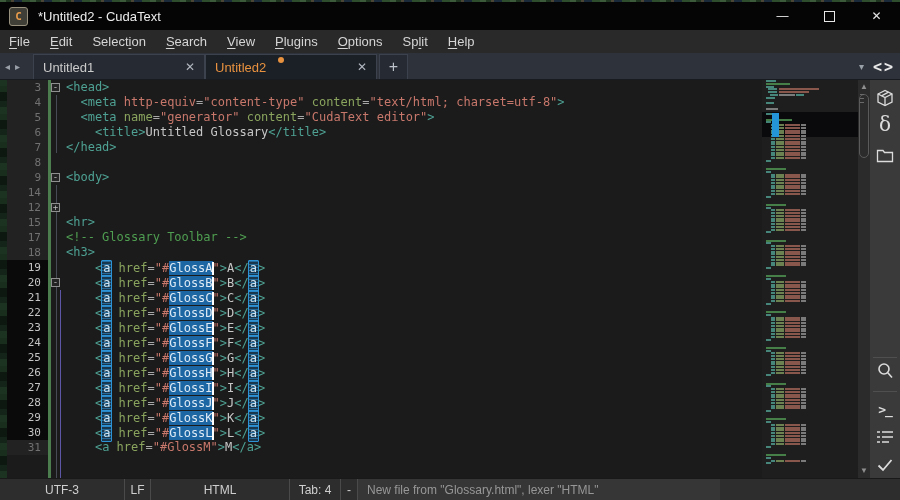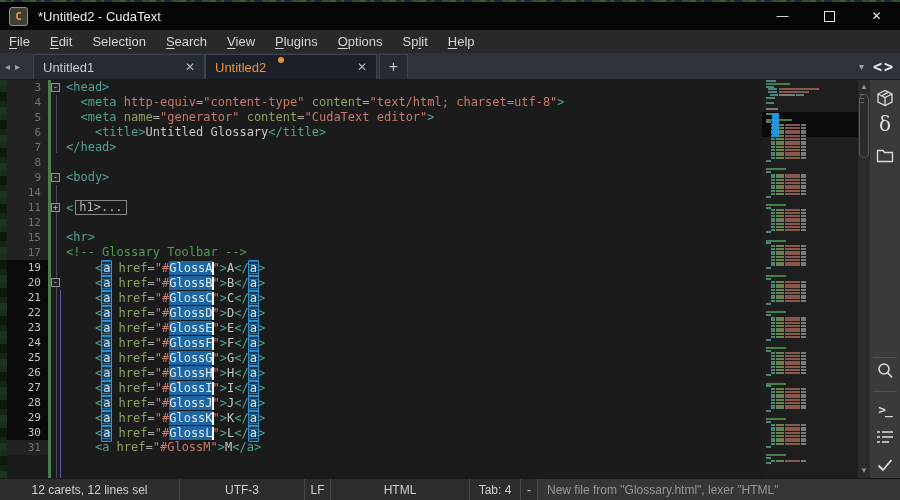--- a/index.html
+++ b/index.html
@@ -141,24 +141,24 @@
     <div class="edge-left"></div>
     <div id="code">
         <div class="row"><span class="ln">3</span><span class="fold-sp"></span><span class="txt"><span class="tk-t">&lt;head&gt;</span></span></div>
         <div class="row"><span class="ln">4</span><span class="fold-sp"></span><span class="txt"><span class="tk-x">  </span><span class="tk-t">&lt;meta</span><span class="tk-x"> </span><span class="tk-v">http-equiv</span><span class="tk-o">=</span><span class="tk-v">"content-type"</span><span class="tk-x"> </span><span class="tk-a">content</span><span class="tk-o">=</span><span class="tk-v">"text/html; charset=utf-8"</span><span class="tk-t">&gt;</span></span></div>
         <div class="row"><span class="ln">5</span><span class="fold-sp"></span><span class="txt"><span class="tk-x">  </span><span class="tk-t">&lt;meta</span><span class="tk-x"> </span><span class="tk-a">name</span><span class="tk-o">=</span><span class="tk-v">"generator"</span><span class="tk-x"> </span><span class="tk-a">content</span><span class="tk-o">=</span><span class="tk-v">"CudaText editor"</span><span class="tk-t">&gt;</span></span></div>
         <div class="row"><span class="ln">6</span><span class="fold-sp"></span><span class="txt"><span class="tk-x">    </span><span class="tk-t">&lt;title&gt;</span><span class="tk-x">Untitled Glossary</span><span class="tk-t">&lt;/title&gt;</span></span></div>
         <div class="row"><span class="ln">7</span><span class="fold-sp"></span><span class="txt"><span class="tk-t">&lt;/head&gt;</span></span></div>
         <div class="row"><span class="ln">8</span><span class="fold-sp"></span><span class="txt"></span></div>
         <div class="row"><span class="ln">9</span><span class="fold-sp"></span><span class="txt"><span class="tk-t">&lt;body&gt;</span></span></div>
         <div class="row"><span class="ln">14</span><span class="fold-sp"></span><span class="txt"></span></div>
-        <div class="row"><span class="ln">11</span><span class="fold-sp"></span><span class="txt"><span class="tk-t">&lt;</span><span class="tk-f">h1&gt;...</span></span></div>
         <div class="row"><span class="ln">12</span><span class="fold-sp"></span><span class="txt"></span></div>
         <div class="row"><span class="ln">15</span><span class="fold-sp"></span><span class="txt"><span class="tk-t">&lt;hr&gt;</span></span></div>
         <div class="row"><span class="ln">17</span><span class="fold-sp"></span><span class="txt"><span class="tk-c">&lt;!-- Glossary Toolbar --&gt;</span></span></div>
+        <div class="row"><span class="ln">18</span><span class="fold-sp"></span><span class="txt"><span class="tk-t">&lt;h3&gt;</span></span></div>
         <div class="row"><span class="ln seln">19</span><span class="fold-sp"></span><span class="txt"><span class="tk-x">    </span><span class="tk-t">&lt;</span><span class="tk-b">a</span><span class="tk-x"> </span><span class="tk-a">href</span><span class="tk-o">=</span><span class="tk-v">"#</span><span class="tk-s">GlossA</span><span class="caret"></span><span class="tk-v">"</span><span class="tk-t">&gt;</span><span class="tk-x">A</span><span class="tk-t">&lt;/</span><span class="tk-b">a</span><span class="tk-t">&gt;</span></span></div>
         <div class="row"><span class="ln seln">20</span><span class="fold-sp"></span><span class="txt"><span class="tk-x">    </span><span class="tk-t">&lt;</span><span class="tk-b">a</span><span class="tk-x"> </span><span class="tk-a">href</span><span class="tk-o">=</span><span class="tk-v">"#</span><span class="tk-s">GlossB</span><span class="caret"></span><span class="tk-v">"</span><span class="tk-t">&gt;</span><span class="tk-x">B</span><span class="tk-t">&lt;/</span><span class="tk-b">a</span><span class="tk-t">&gt;</span></span></div>
         <div class="row"><span class="ln seln">21</span><span class="fold-sp"></span><span class="txt"><span class="tk-x">    </span><span class="tk-t">&lt;</span><span class="tk-b">a</span><span class="tk-x"> </span><span class="tk-a">href</span><span class="tk-o">=</span><span class="tk-v">"#</span><span class="tk-s">GlossC</span><span class="caret"></span><span class="tk-v">"</span><span class="tk-t">&gt;</span><span class="tk-x">C</span><span class="tk-t">&lt;/</span><span class="tk-b">a</span><span class="tk-t">&gt;</span></span></div>
         <div class="row"><span class="ln seln">22</span><span class="fold-sp"></span><span class="txt"><span class="tk-x">    </span><span class="tk-t">&lt;</span><span class="tk-b">a</span><span class="tk-x"> </span><span class="tk-a">href</span><span class="tk-o">=</span><span class="tk-v">"#</span><span class="tk-s">GlossD</span><span class="caret"></span><span class="tk-v">"</span><span class="tk-t">&gt;</span><span class="tk-x">D</span><span class="tk-t">&lt;/</span><span class="tk-b">a</span><span class="tk-t">&gt;</span></span></div>
         <div class="row"><span class="ln seln">23</span><span class="fold-sp"></span><span class="txt"><span class="tk-x">    </span><span class="tk-t">&lt;</span><span class="tk-b">a</span><span class="tk-x"> </span><span class="tk-a">href</span><span class="tk-o">=</span><span class="tk-v">"#</span><span class="tk-s">GlossE</span><span class="caret"></span><span class="tk-v">"</span><span class="tk-t">&gt;</span><span class="tk-x">E</span><span class="tk-t">&lt;/</span><span class="tk-b">a</span><span class="tk-t">&gt;</span></span></div>
         <div class="row"><span class="ln seln">24</span><span class="fold-sp"></span><span class="txt"><span class="tk-x">    </span><span class="tk-t">&lt;</span><span class="tk-b">a</span><span class="tk-x"> </span><span class="tk-a">href</span><span class="tk-o">=</span><span class="tk-v">"#</span><span class="tk-s">GlossF</span><span class="caret"></span><span class="tk-v">"</span><span class="tk-t">&gt;</span><span class="tk-x">F</span><span class="tk-t">&lt;/</span><span class="tk-b">a</span><span class="tk-t">&gt;</span></span></div>
         <div class="row"><span class="ln seln">25</span><span class="fold-sp"></span><span class="txt"><span class="tk-x">    </span><span class="tk-t">&lt;</span><span class="tk-b">a</span><span class="tk-x"> </span><span class="tk-a">href</span><span class="tk-o">=</span><span class="tk-v">"#</span><span class="tk-s">GlossG</span><span class="caret"></span><span class="tk-v">"</span><span class="tk-t">&gt;</span><span class="tk-x">G</span><span class="tk-t">&lt;/</span><span class="tk-b">a</span><span class="tk-t">&gt;</span></span></div>
         <div class="row"><span class="ln seln">26</span><span class="fold-sp"></span><span class="txt"><span class="tk-x">    </span><span class="tk-t">&lt;</span><span class="tk-b">a</span><span class="tk-x"> </span><span class="tk-a">href</span><span class="tk-o">=</span><span class="tk-v">"#</span><span class="tk-s">GlossH</span><span class="caret"></span><span class="tk-v">"</span><span class="tk-t">&gt;</span><span class="tk-x">H</span><span class="tk-t">&lt;/</span><span class="tk-b">a</span><span class="tk-t">&gt;</span></span></div>
         <div class="row"><span class="ln seln">27</span><span class="fold-sp"></span><span class="txt"><span class="tk-x">    </span><span class="tk-t">&lt;</span><span class="tk-b">a</span><span class="tk-x"> </span><span class="tk-a">href</span><span class="tk-o">=</span><span class="tk-v">"#</span><span class="tk-s">GlossI</span><span class="caret"></span><span class="tk-v">"</span><span class="tk-t">&gt;</span><span class="tk-x">I</span><span class="tk-t">&lt;/</span><span class="tk-b">a</span><span class="tk-t">&gt;</span></span></div>
         <div class="row"><span class="ln seln">28</span><span class="fold-sp"></span><span class="txt"><span class="tk-x">    </span><span class="tk-t">&lt;</span><span class="tk-b">a</span><span class="tk-x"> </span><span class="tk-a">href</span><span class="tk-o">=</span><span class="tk-v">"#</span><span class="tk-s">GlossJ</span><span class="caret"></span><span class="tk-v">"</span><span class="tk-t">&gt;</span><span class="tk-x">J</span><span class="tk-t">&lt;/</span><span class="tk-b">a</span><span class="tk-t">&gt;</span></span></div>
@@ -1192,21 +1192,20 @@
       </div>
       <div class="sb-icon" style="top:376px;">
         <svg width="20" height="18" viewBox="0 0 20 18" fill="none" stroke="#dcdcdc" stroke-width="1.8">
           <path d="M3.5 9.5 L8 14 L16.5 4"></path>
         </svg>
       </div>
     </div>
   </div>
 
   <div class="status" id="statusbar">
-      <div class="st-cell" style="width: 180px;">12 carets, 12 lines sel</div>
       <div class="st-cell" style="width: 125px;">UTF-3</div>
       <div class="st-cell" style="width: 26px;">LF</div>
       <div class="st-cell" style="width: 139px;">HTML</div>
       <div class="st-cell" style="width: 51px;">Tab: 4</div>
       <div class="st-cell" style="width: 17px;">-</div>
       <div class="st-cell msg" style="width: 362px;">New file from "Glossary.html", lexer "HTML"</div>
     </div>
 </div>
 
 </body></html>

